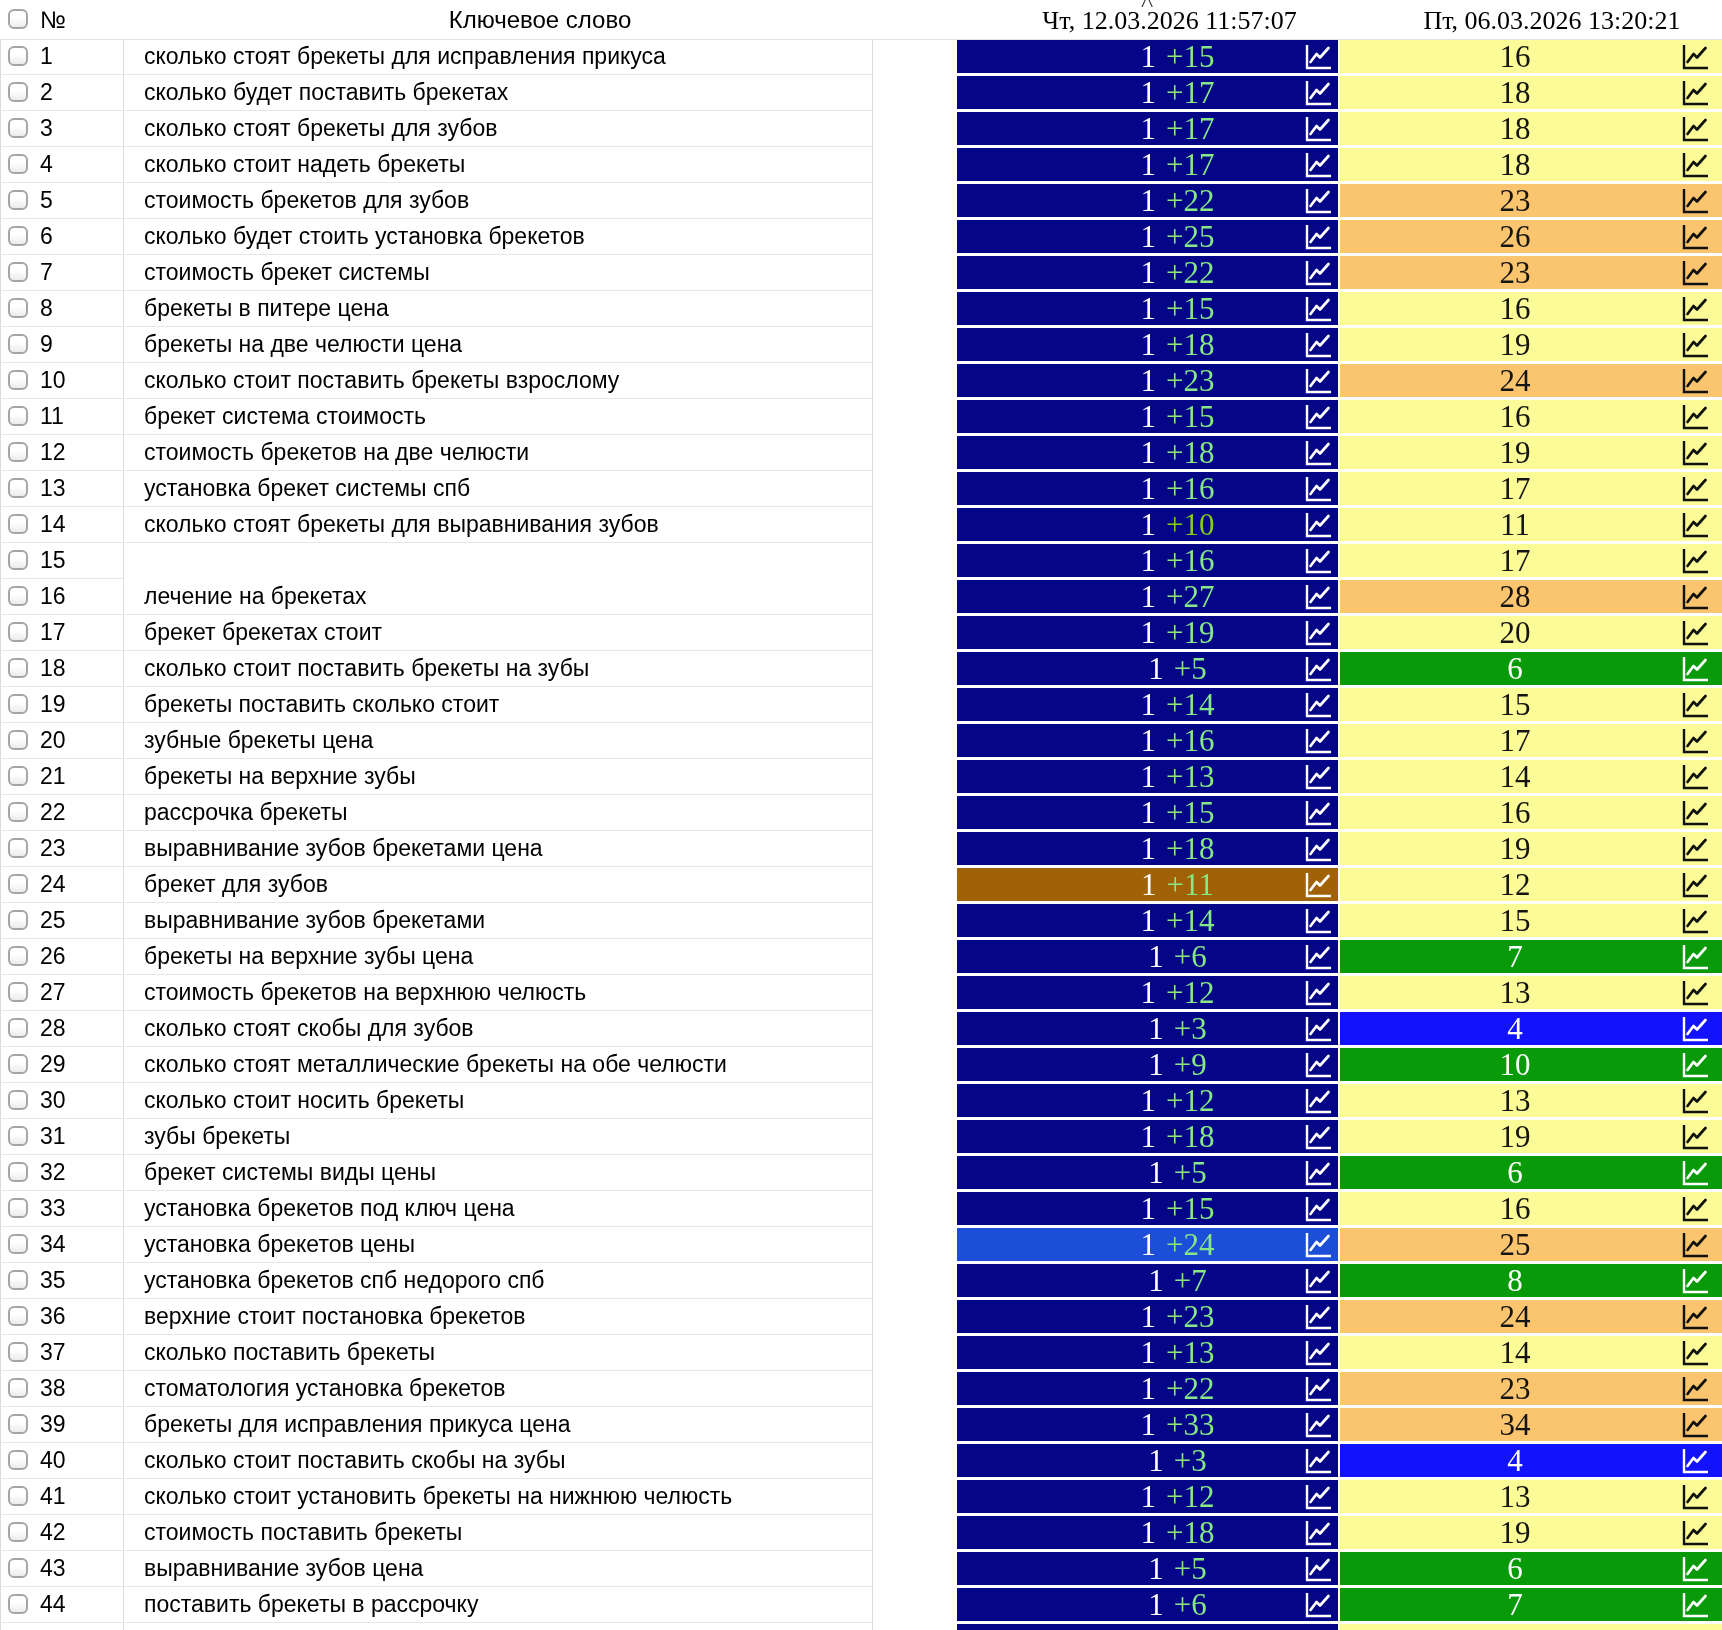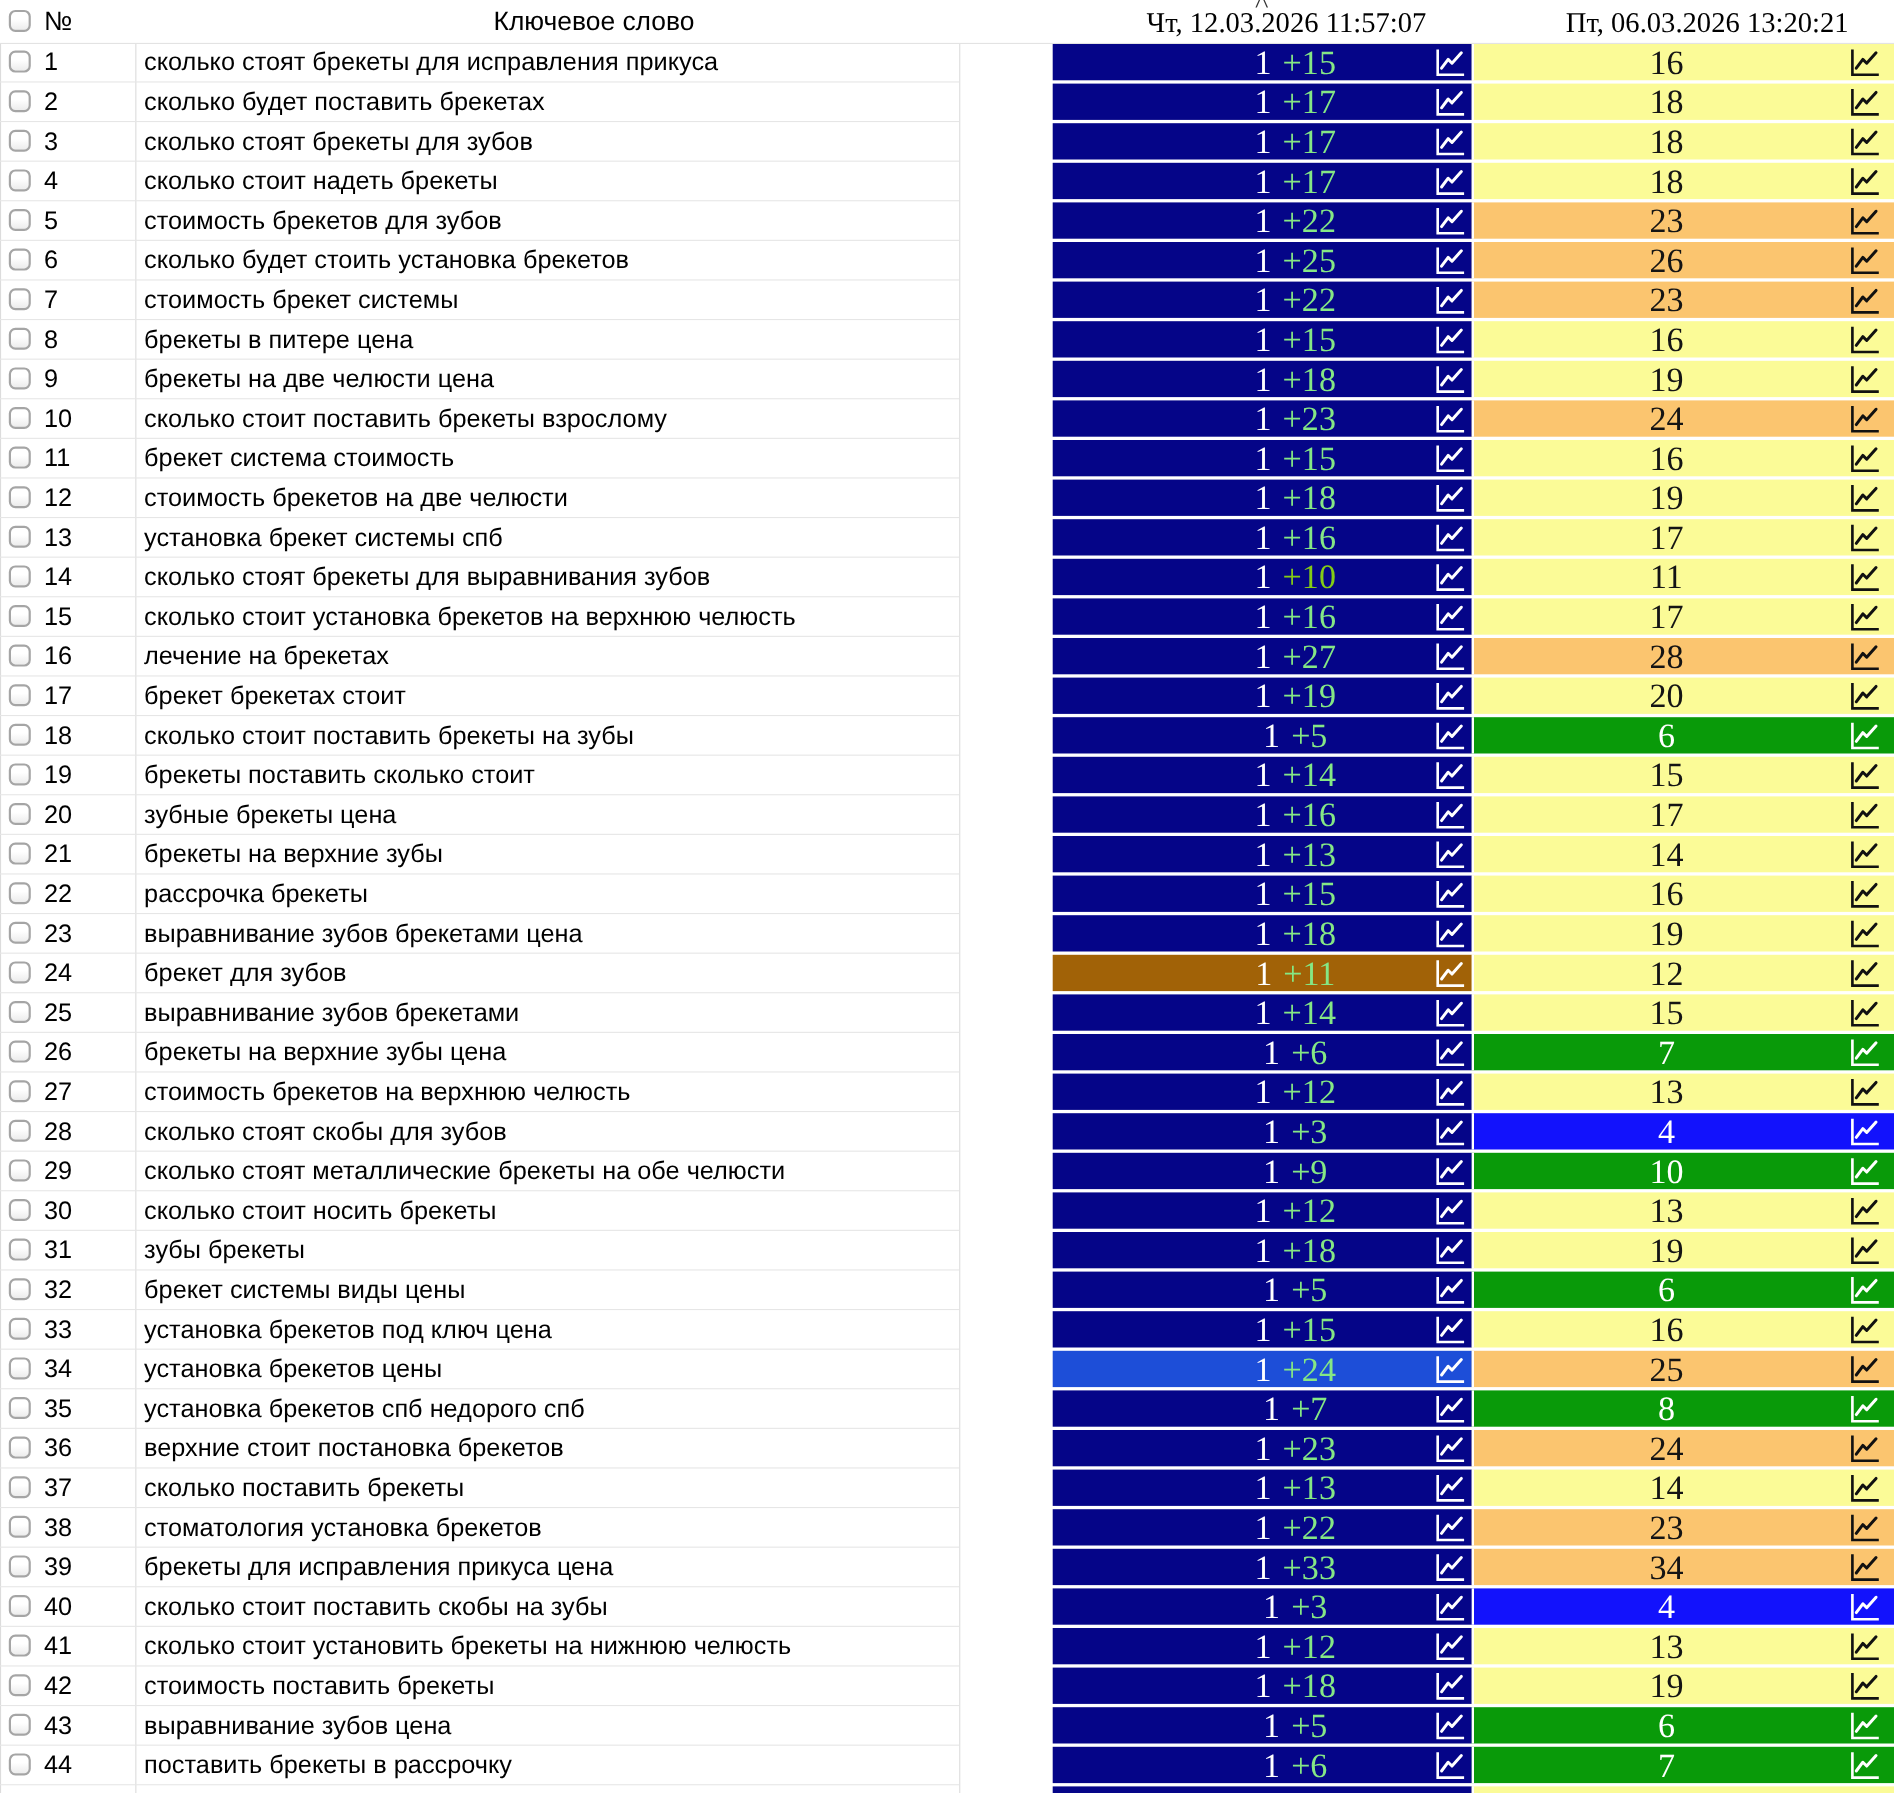--- a/index.html
+++ b/index.html
@@ -30,21 +30,21 @@
 
   
   .tbody { position:absolute; left:0; top:39px; width:1722px; }
   .row { position:relative; width:1722px; height:36px; }
   .c-num, .c-kw { position:absolute; top:0; height:35px; border-bottom:1px solid #e6e6e6;
                   box-sizing:content-box; }
   .c-num { left:0; width:123px; }
   .c-num .cb { position:absolute; left:8px; top:7px; }
   .r-num { position:absolute; left:40px; top:0; line-height:35px; font-size:23px; color:#000; }
   .c-kw  { left:123px; width:749px; }
-  .kw    { display:block; padding-left:8px; line-height:35px; font-size:23px; color:#000;
+  .kw    { display:block; padding-left:21px; line-height:35px; font-size:23px; color:#000;
            white-space:nowrap; overflow:hidden; }
 
   .badge { position:absolute; top:1px; height:33px; display:flex; align-items:center;
            justify-content:center; }
   .b1 { left:957px;  width:381px; }
   .b2 { left:1338px; width:384px; box-sizing:border-box; border-left:2px solid #ffffff; }
   .val { font-family:"Liberation Serif", serif; font-size:31px; line-height:33px; white-space:pre; }
   .b1 .val { color:#ffffff; transform:translateX(30px); }
   .delta { margin-left:10px; }
   .b2 .val { transform:translateX(-16px); }
@@ -396,23 +396,20 @@
         <path d="M4 2 V25 H28" stroke="currentColor" stroke-width="2.4" fill="none"></path>
         <path d="M7.5 19 L13.5 11 L17 14.5 L25.5 5" stroke="currentColor" stroke-width="2.7" fill="none" stroke-linecap="round" stroke-linejoin="round"></path>
       </svg>
     </div>
   </div>
       <div class="row">
     <div class="c-num">
       <span class="cb"></span>
       <span class="r-num">15</span>
     </div>
-    <div class="c-kw">
-      <span class="kw">сколько стоит установка брекетов на верхнюю челюсть</span>
-    </div>
     <div class="badge b1" style="background: rgb(5, 5, 136);">
       <span class="val"><span class="pos">1</span><span class="delta" style="color: rgb(133, 231, 133);">+16</span></span>
       <svg class="ticon" width="30" height="28" viewBox="0 0 30 28">
         <path d="M4 2 V25 H28" stroke="currentColor" stroke-width="2.4" fill="none"></path>
         <path d="M7.5 19 L13.5 11 L17 14.5 L25.5 5" stroke="currentColor" stroke-width="2.7" fill="none" stroke-linecap="round" stroke-linejoin="round"></path>
       </svg>
     </div>
     <div class="badge b2 darktext" style="background: rgb(251, 251, 151);">
       <span class="val v2">17</span>
       <svg class="ticon" width="30" height="28" viewBox="0 0 30 28">

